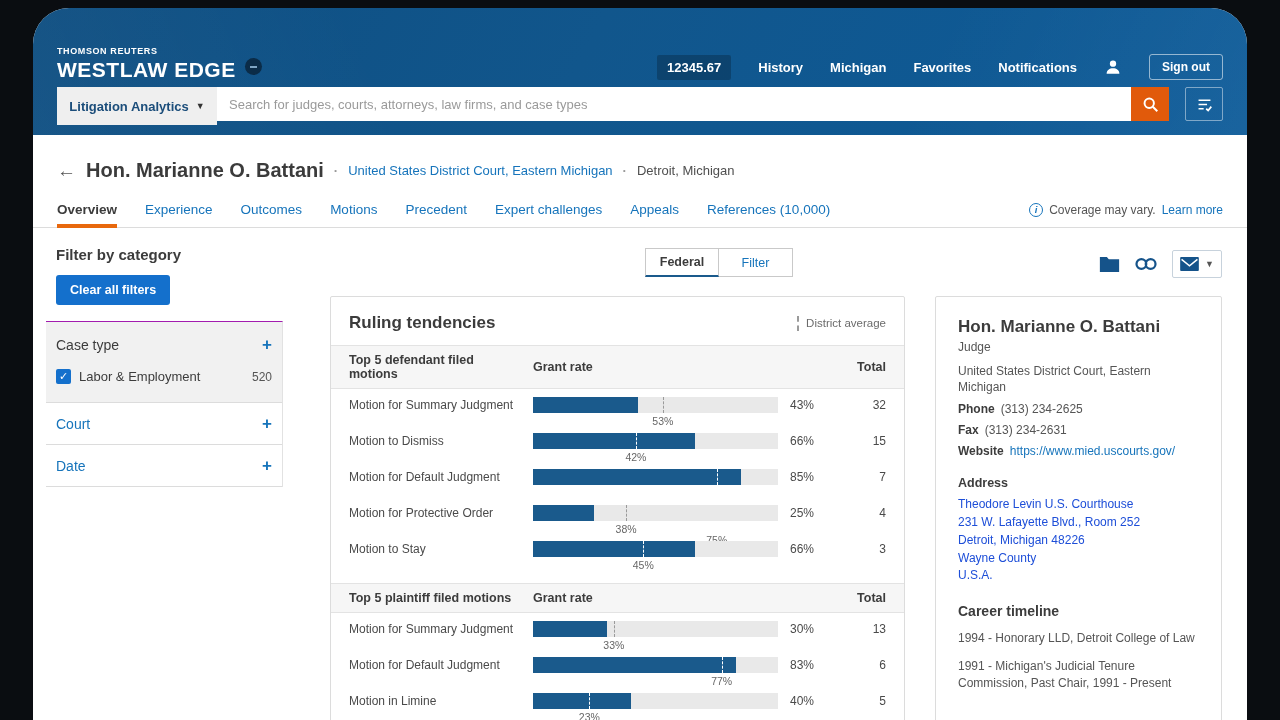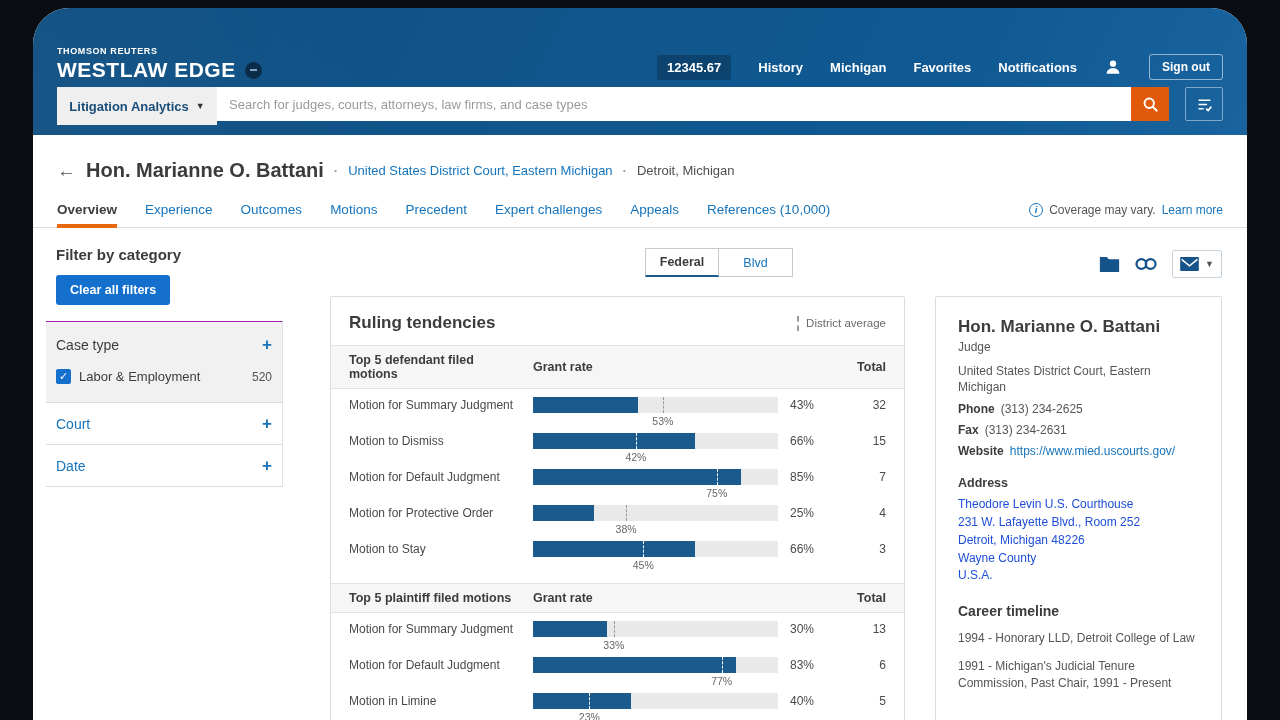--- a/index.html
+++ b/index.html
@@ -12,21 +12,21 @@
   
   .topbar { position:relative; height:127px;
     background:linear-gradient(118deg,#0e4e81 0%, #11568c 45%, #0d5b99 100%); }
   .topbar::after { content:""; position:absolute; inset:0;
     background:
       linear-gradient(295deg, rgba(255,255,255,0.05) 0%, rgba(255,255,255,0) 28%),
       linear-gradient(65deg, rgba(255,255,255,0.04) 0%, rgba(255,255,255,0) 30%);
     pointer-events:none; }
   .brand { position:absolute; left:24px; top:38px; color:#fff; z-index:2; }
   .brand .company { font-size:9px; font-weight:bold; letter-spacing:0.6px; }
-  .brand .product-row { display:flex; align-items:center; gap:9px; margin-top:2px; }
+  .brand .product-row { display:flex; align-items:flex-start; gap:9px; margin-top:2px; }
   .brand .product { font-size:21px; font-weight:600; letter-spacing:0.5px; }
   .brand-badge { width:17px; height:17px; border-radius:50%; background:#0b2c48;
     display:flex; align-items:center; justify-content:center; }
   .brand-badge::after { content:""; width:7px; height:2px; background:#7fa5c4; }
 
   .util-nav { position:absolute; right:24px; top:46px; display:flex; align-items:center; gap:27px; z-index:2; }
   .util-nav .balance { background:rgba(0,0,0,0.22); color:#fff; font-size:13px; font-weight:bold;
     padding:5px 10px; border-radius:2px; }
   .util-nav .nav-item { color:#fff; font-size:13px; font-weight:600; cursor:pointer; }
   .util-nav .person { width:18px; height:18px; }
@@ -245,21 +245,21 @@
         <div class="section-head">
           <span class="label-blue">Date</span>
           <span class="plus">+</span>
         </div>
       </div>
     </div>
   </div>
 
   <div class="view-toggle" id="view-toggle">
       <button class="toggle-btn active">Federal</button>
-      <button class="toggle-btn inactive">Blvd</button>
+      <button class="toggle-btn inactive">Filter</button>
     </div>
 
   <div class="doc-actions">
     <span class="icon-btn">
       <svg width="21" height="18" viewBox="0 0 24 20" fill="#15538a">
           <path d="M1 2h8l2.2 2.5H23V19H1z"></path>
         </svg>
     </span>
     <span class="icon-btn">
       <svg width="24" height="16" viewBox="0 0 26 16" fill="none" stroke="#15538a" stroke-width="2.4">
@@ -315,21 +315,21 @@
             <div class="grant-val">66%</div>
             <div class="total-val">15</div>
           </div>
           <div class="bar-row">
             <div class="row-label">Motion for Default Judgment</div>
             <div class="track-wrap">
               <div class="track">
                 <div class="fill" style="width: 85%;"></div>
                 <div class="avg-marker inside" style="left: 75%;"></div>
               </div>
-              <div class="avg-label" style="left: 75%;">75%</div>
+              <div class="avg-label" style="left: 75%; margin-top: 47px;">75%</div>
             </div>
             <div class="grant-val">85%</div>
             <div class="total-val">7</div>
           </div>
           <div class="bar-row">
             <div class="row-label">Motion for Protective Order</div>
             <div class="track-wrap">
               <div class="track">
                 <div class="fill" style="width: 25%;"></div>
                 <div class="avg-marker" style="left: 38%;"></div>

